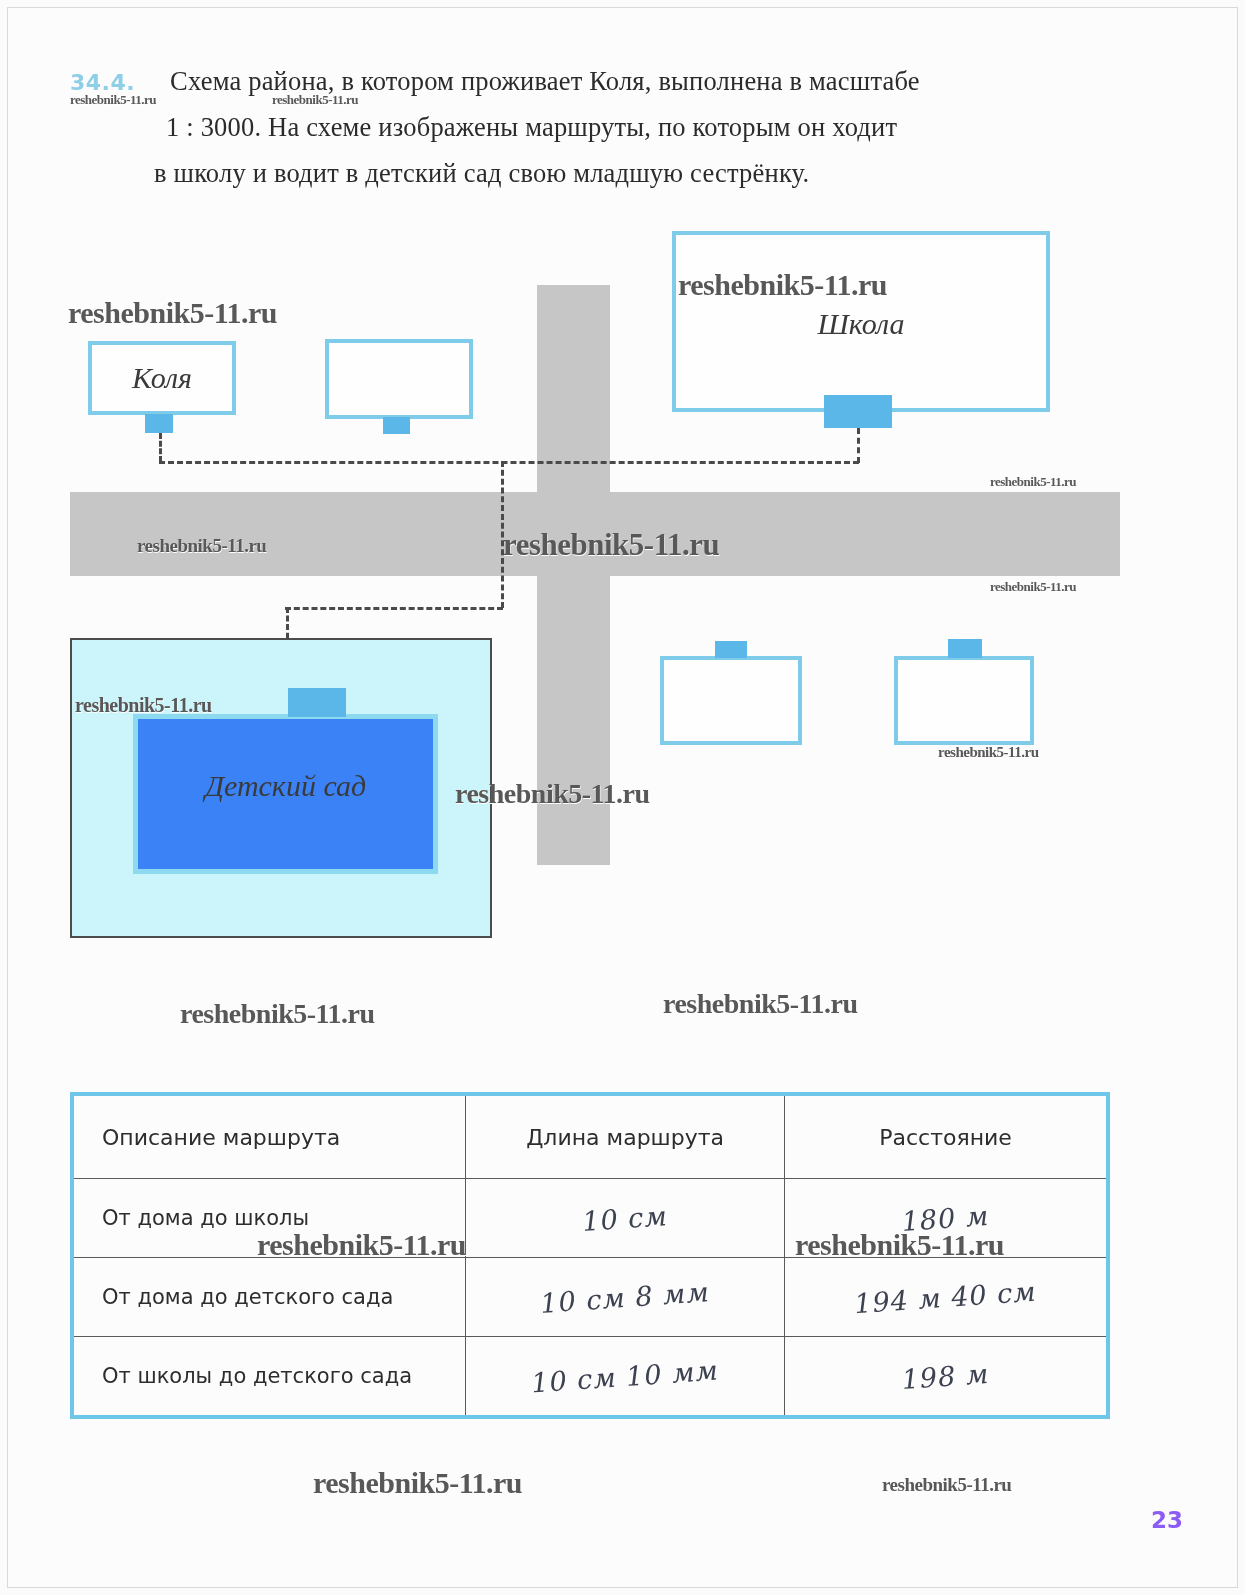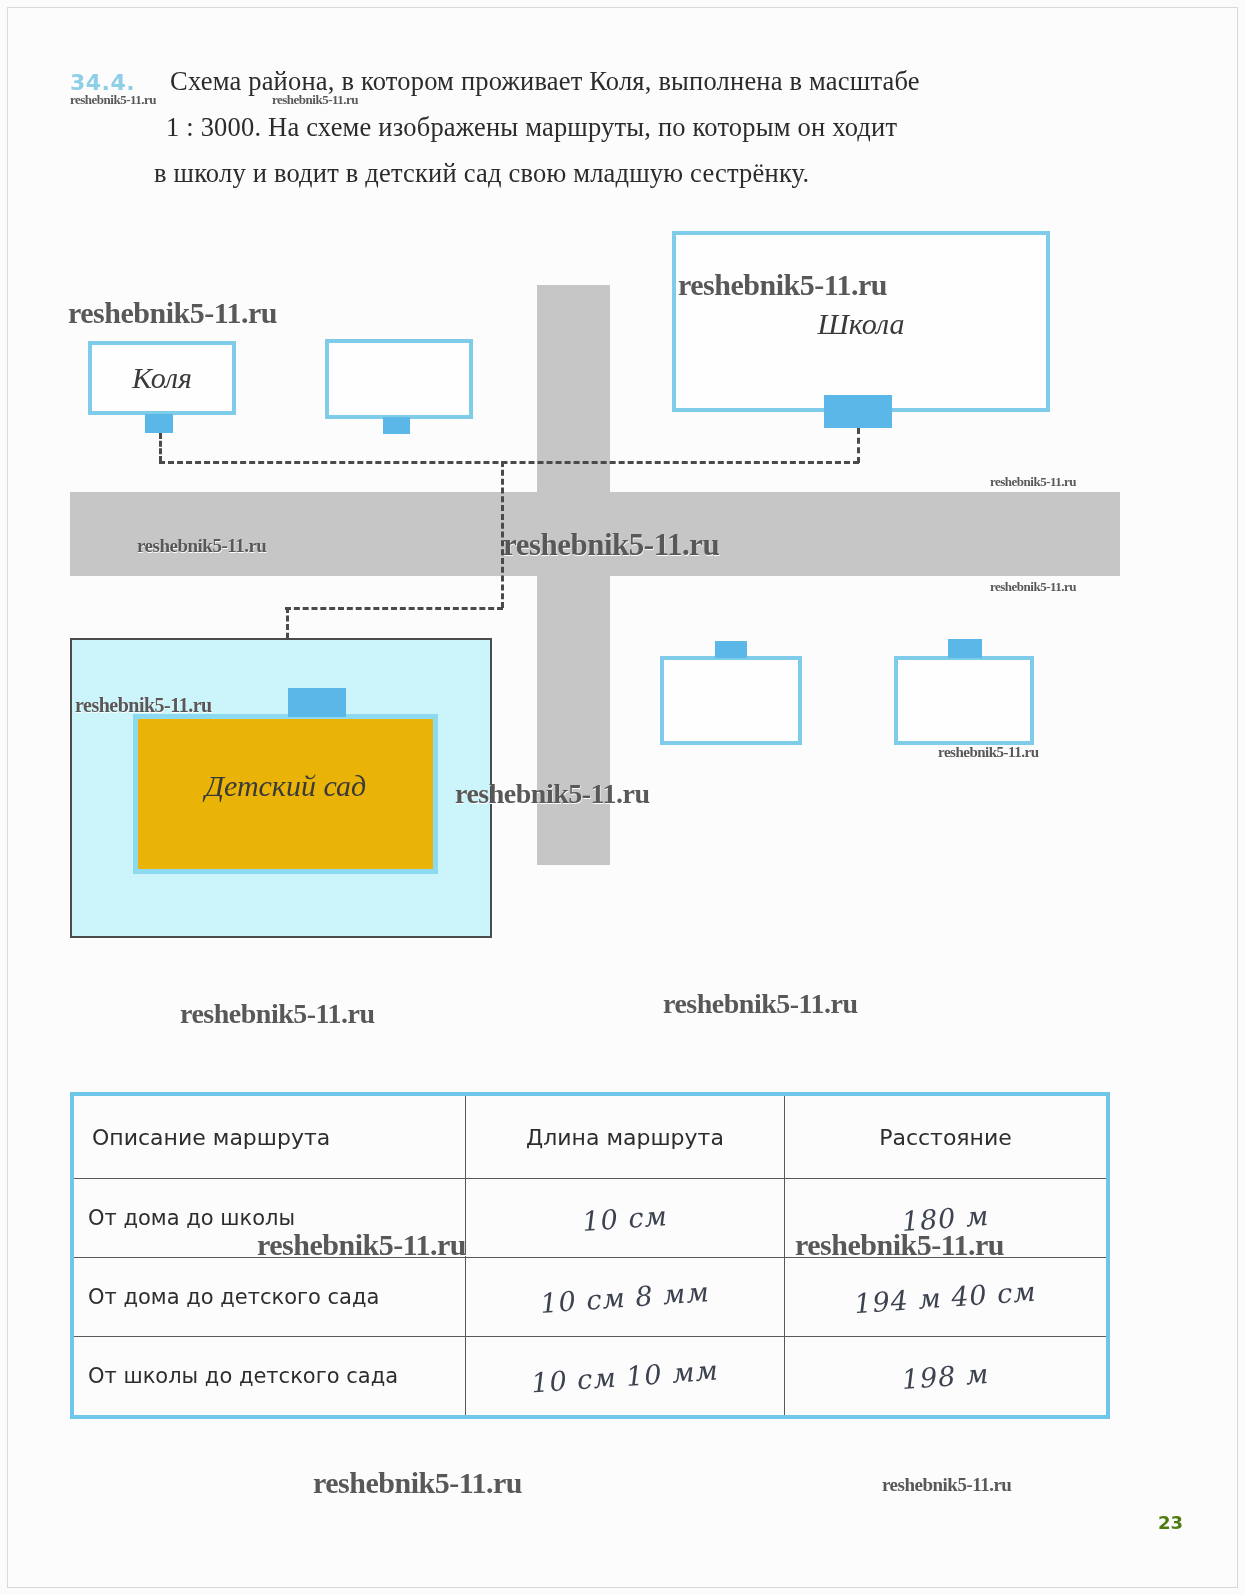--- a/index.html
+++ b/index.html
@@ -110,21 +110,21 @@
     width: 422px; height: 300px;
     background: #ccf4fb;
     border: 2px solid #4c4c4c;
     box-sizing: border-box;
   }
   .b-kg {
     position: absolute;
     left: 133px; top: 714px;
     width: 305px; height: 160px;
     border: 5px solid #8ddaf0;
-    background: #eab308;
+    background: #3b82f6;
     box-sizing: border-box;
   }
   .b-kg .bldg-label { top: 50px; }
   .d-kg { left: 288px; top: 688px; width: 58px; height: 29px; }
 
   
   .b-low1 { left: 660px; top: 656px; width: 142px; height: 89px; }
   .d-low1 { left: 715px; top: 641px; width: 32px; height: 17px; }
   .b-low2 { left: 894px; top: 656px; width: 140px; height: 89px; }
   .d-low2 { left: 948px; top: 639px; width: 34px; height: 19px; }
@@ -168,28 +168,28 @@
     border: 1px solid #5a5a5a;
     padding: 0;
     vertical-align: middle;
     height: 78px;
   }
   .tbl tr:first-child td { height: 82px; }
   .tbl .c1 { width: 392px; }
   .tbl .c2 { width: 320px; }
   .tbl .c3 { width: 324px; }
   .th-txt {
-    padding-left: 18px;
+    padding-left: 28px;
     font-size: 22px;
     color: #2d2d2d;
     white-space: nowrap;
   }
   .th-center { text-align: center; padding-left: 0; }
   .rowlabel {
-    padding-left: 14px;
+    padding-left: 28px;
     font-size: 21px;
     color: #2d2d2d;
     white-space: nowrap;
   }
   .hand {
     display: block;
     text-align: center;
     font-family: "DejaVu Serif", serif;
     font-style: italic;
     font-size: 27px;
@@ -209,22 +209,22 @@
     text-shadow: 0.5px 0.5px 0 #ffffff;
     pointer-events: none;
   }
 
   .pagenum {
     position: absolute;
     right: 62px;
     bottom: 62px;
     font-family: "DejaVu Sans", sans-serif;
     font-weight: bold;
-    font-size: 18px;
-    color: #4d7c0f;
+    font-size: 23px;
+    color: #8b5cf6;
   }
 </style>
 </head>
 <body>
 
 <div class="page">
   <div class="page-frame"></div>
 
   <div class="problem">
     <span class="ex-num">34.4.</span>

